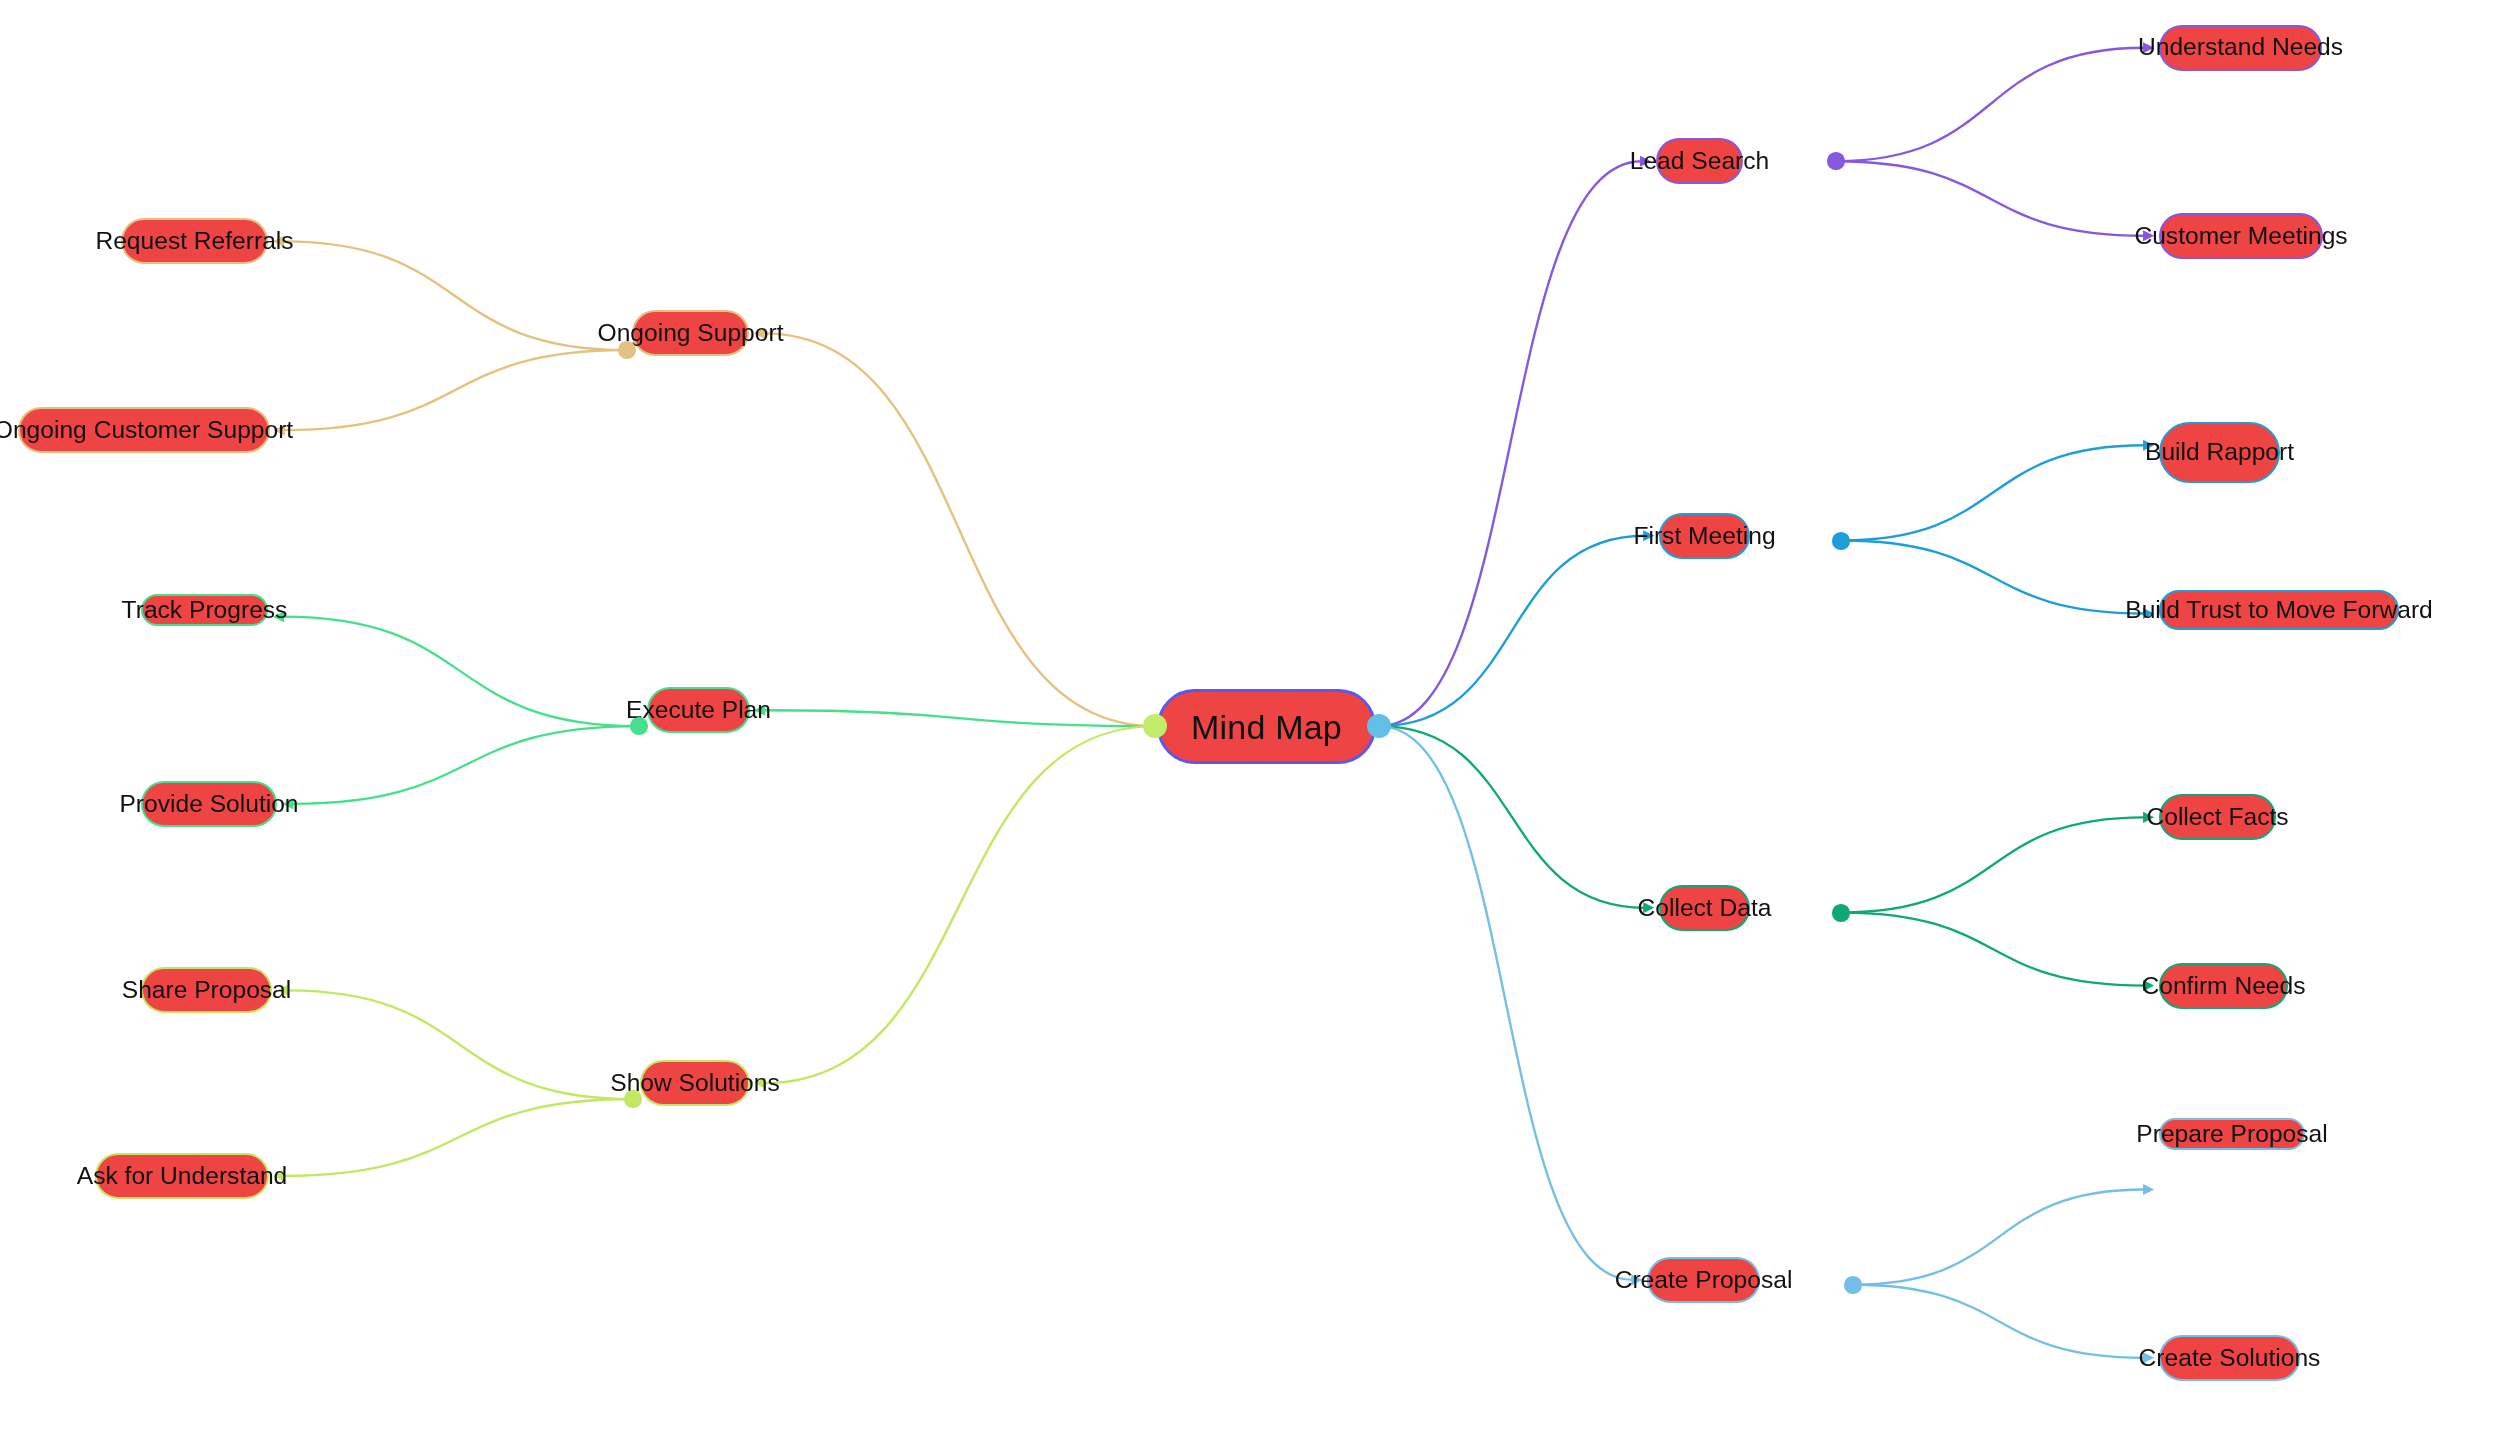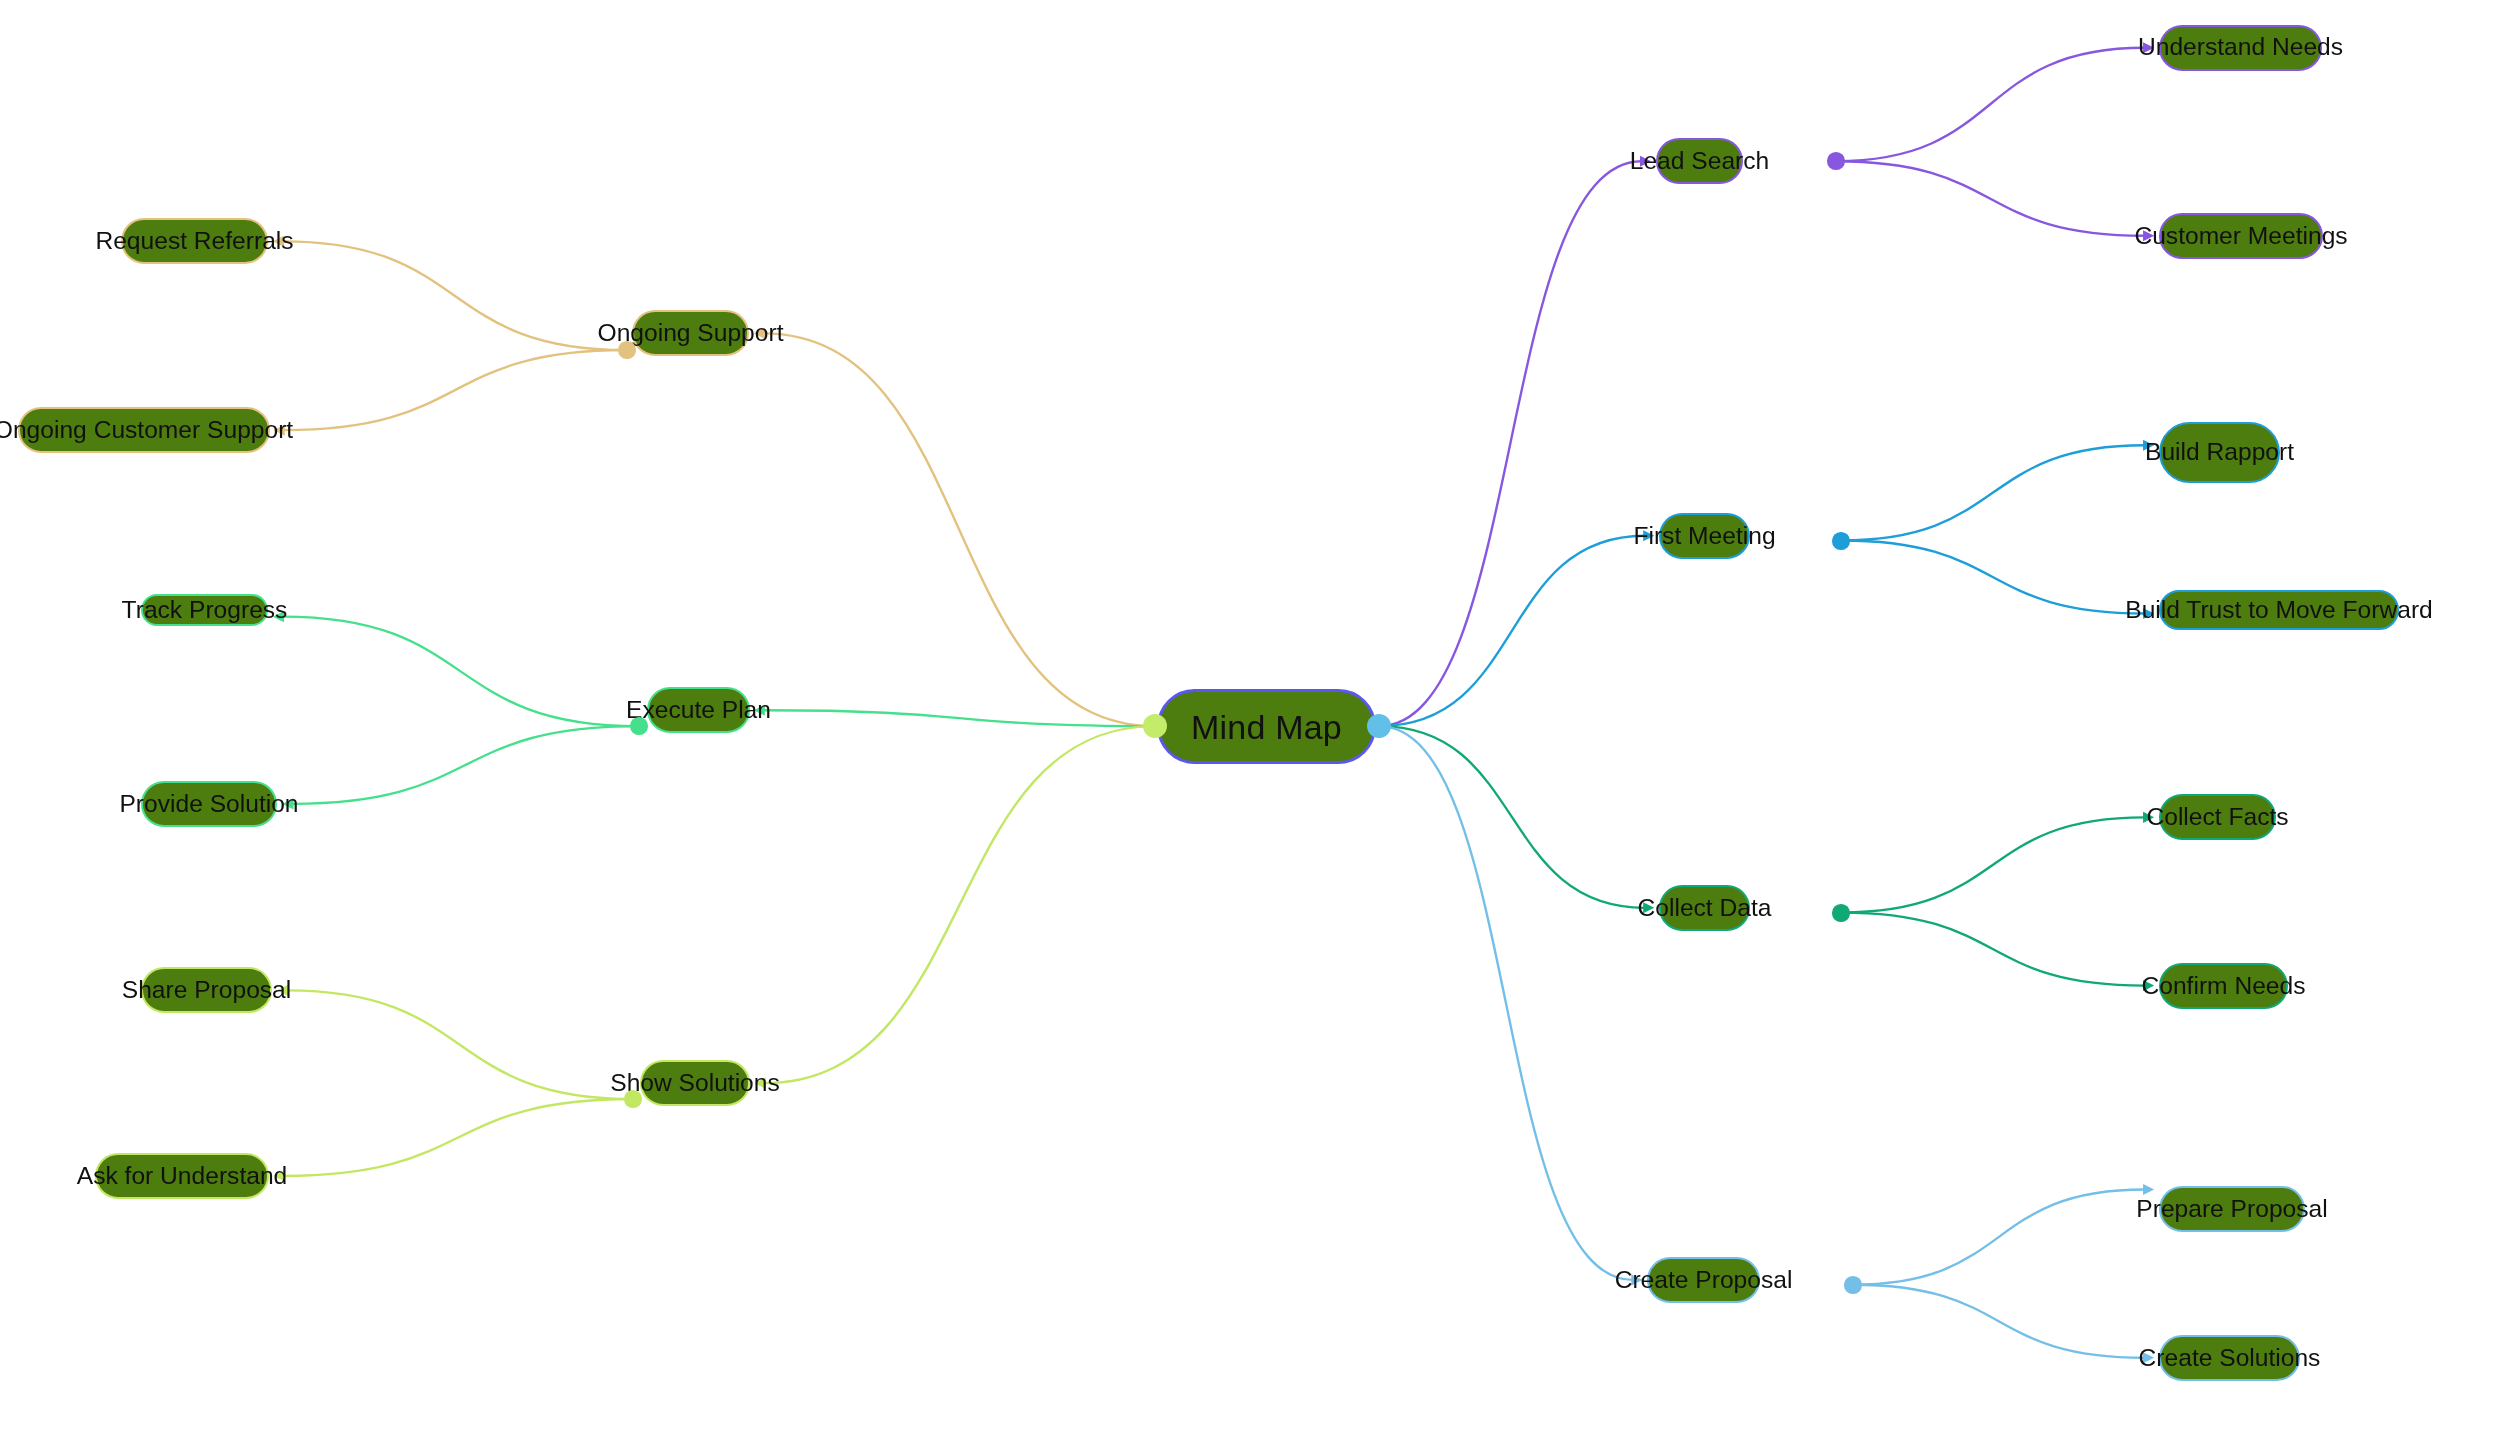--- a/index.html
+++ b/index.html
@@ -23,21 +23,21 @@
   #edge-layer {
     position: absolute;
     left: 0;
     top: 0;
     width: 2512px;
     height: 1457px;
   }
   .node {
     position: absolute;
     box-sizing: border-box;
-    background: #4d7c0f;
+    background: #ef4444;
     border-style: solid;
     border-width: 2.4px;
     border-radius: 793px;
     display: flex;
     align-items: center;
     justify-content: center;
     white-space: nowrap;
     color: #111111;
   }
   .node .node-label {
@@ -136,21 +136,21 @@
       <div class="node leaf" style="left: 2159px; top: 794px; width: 117px; height: 46px; border-color: rgb(15, 168, 118);">
         <span class="node-label">Collect Facts</span>
       </div>
       <div class="node leaf" style="left: 2159px; top: 963px; width: 129px; height: 46px; border-color: rgb(15, 168, 118);">
         <span class="node-label">Confirm Needs</span>
       </div>
       <div class="node branch" style="left: 1647px; top: 1257px; width: 113px; height: 46px; border-color: rgb(116, 191, 231);">
         <span class="node-label">Create Proposal</span>
       </div>
       <div class="hub-dot" style="left: 1844px; top: 1276px; width: 17.5px; height: 17.5px; background: rgb(116, 191, 231);"></div>
-      <div class="node leaf" style="left: 2159px; top: 1186px; width: 146px; height: 46px; border-color: rgb(116, 191, 231);">
+      <div class="node leaf" style="left: 2159px; top: 1118px; width: 146px; height: 32px; border-color: rgb(116, 191, 231);">
         <span class="node-label">Prepare Proposal</span>
       </div>
       <div class="node leaf" style="left: 2159px; top: 1335px; width: 141px; height: 46px; border-color: rgb(116, 191, 231);">
         <span class="node-label">Create Solutions</span>
       </div>
       <div class="node branch" style="left: 632px; top: 310px; width: 117px; height: 46px; border-color: rgb(226, 194, 126);">
         <span class="node-label">Ongoing Support</span>
       </div>
       <div class="hub-dot" style="left: 618px; top: 341px; width: 17.5px; height: 17.5px; background: rgb(226, 194, 126);"></div>
       <div class="node leaf" style="left: 121px; top: 218px; width: 147px; height: 46px; border-color: rgb(226, 194, 126);">

